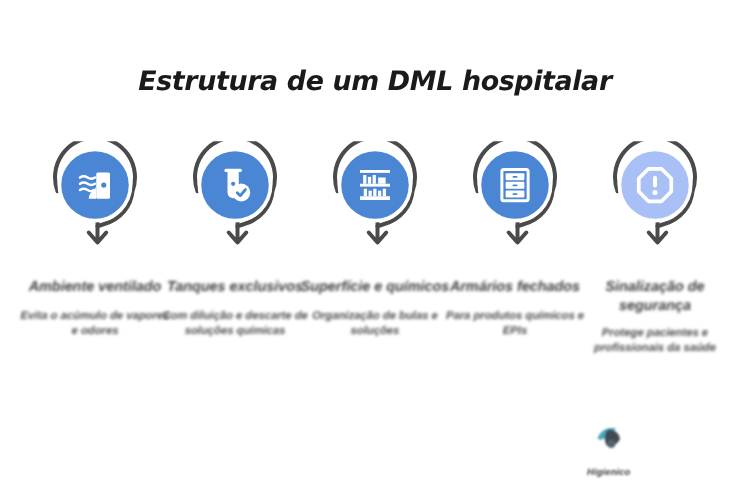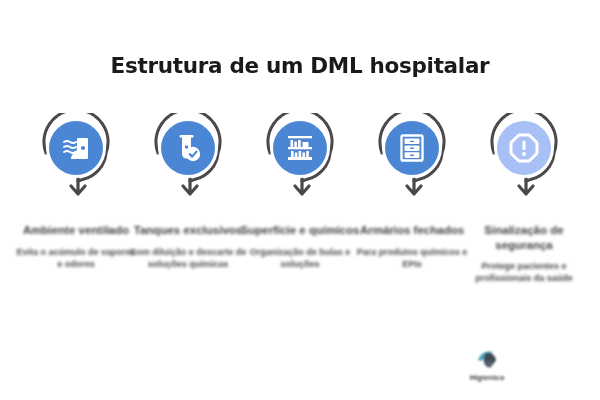--- a/index.html
+++ b/index.html
@@ -14,20 +14,21 @@
     overflow: hidden;
     position: relative;
   }
 
   .page {
     position: relative;
     width: 540px;
     height: 400px;
     background: #ffffff;
     box-sizing: border-box;
+    font-style: italic;
   }
 
   .page-title {
     position: absolute;
     top: 53px;
     left: 0;
     width: 600px;
     text-align: center;
     font-size: 21.5px;
     font-weight: 800;
@@ -112,21 +113,21 @@
   
   .logo {
     position: absolute;
     right: 22px;
     bottom: 18px;
     width: 62px;
     height: 44px;
     display: flex;
     flex-direction: column;
     align-items: center;
-    justify-content: flex-end;
+    justify-content: space-between;
     filter: blur(0.9px);
     -webkit-filter: blur(0.9px);
   }
   .logo-mark { display: block; }
   .logo-word {
     margin-top: 2px;
     font-size: 7.5px;
     font-weight: 700;
     color: #3a3a3a;
     letter-spacing: 0.1px;

